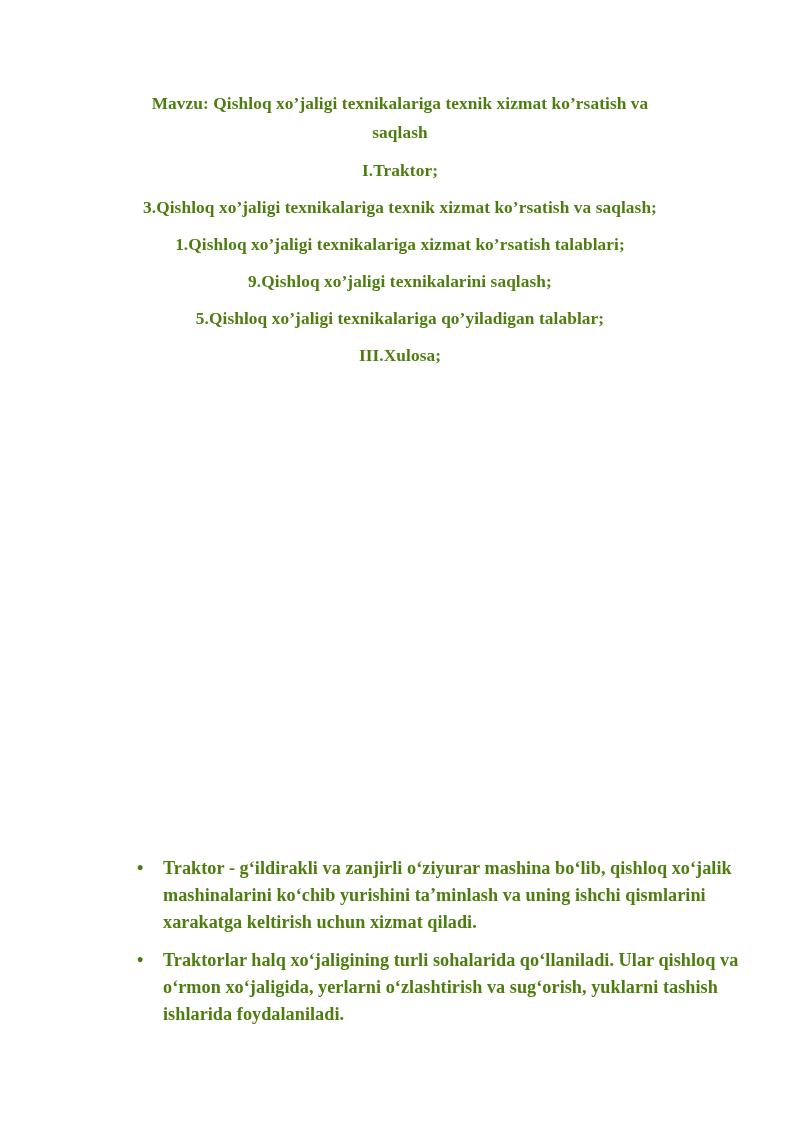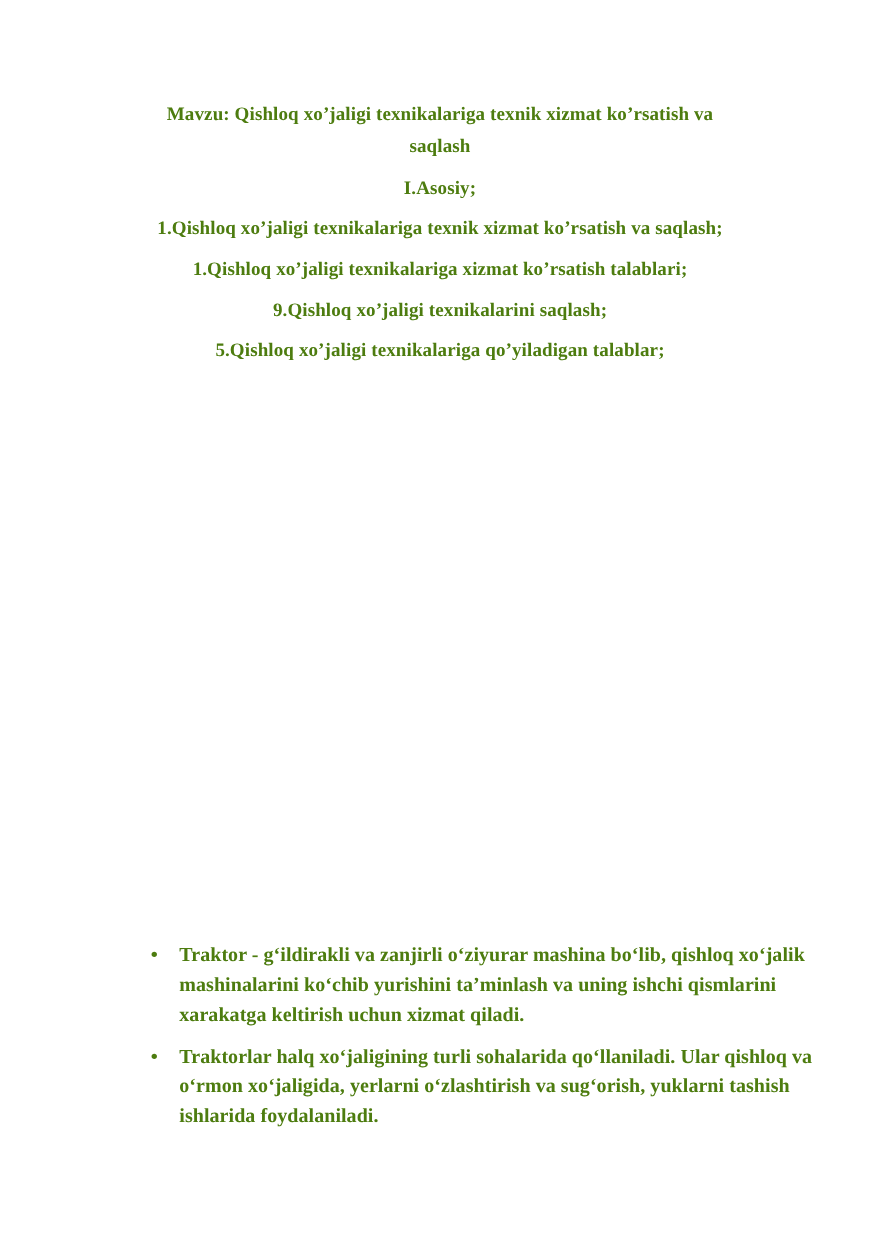--- a/index.html
+++ b/index.html
@@ -90,31 +90,32 @@
 </style>
 </head>
 <body>
 
 <div class="page">
 
   <div class="outline">
 
     <p class="outline-para wide">Mavzu: Qishloq xo’jaligi texnikalariga texnik xizmat ko’rsatish va saqlash</p>
 
-    <p class="outline-para tight">I.Asosiy;</p>
+    <p class="outline-para tight">I.Traktor;</p>
 
-    <p class="outline-para tight">1.Qishloq xo’jaligi texnikalariga texnik xizmat ko’rsatish va saqlash;</p>
+    <p class="outline-para tight">3.Qishloq xo’jaligi texnikalariga texnik xizmat ko’rsatish va saqlash;</p>
 
 
     <p class="outline-para tight">1.Qishloq xo’jaligi texnikalariga xizmat ko’rsatish talablari;</p>
 
     <p class="outline-para tight">9.Qishloq xo’jaligi texnikalarini saqlash;</p>
 
     <p class="outline-para tight">5.Qishloq xo’jaligi texnikalariga qo’yiladigan talablar;</p>
 
+    <p class="outline-para tight">III.Xulosa;</p>
 
     <div class="gap-block"></div>
 
 
     <div class="gap-block-2"></div>
 
   </div>
 
   <ul class="bullets">
 

